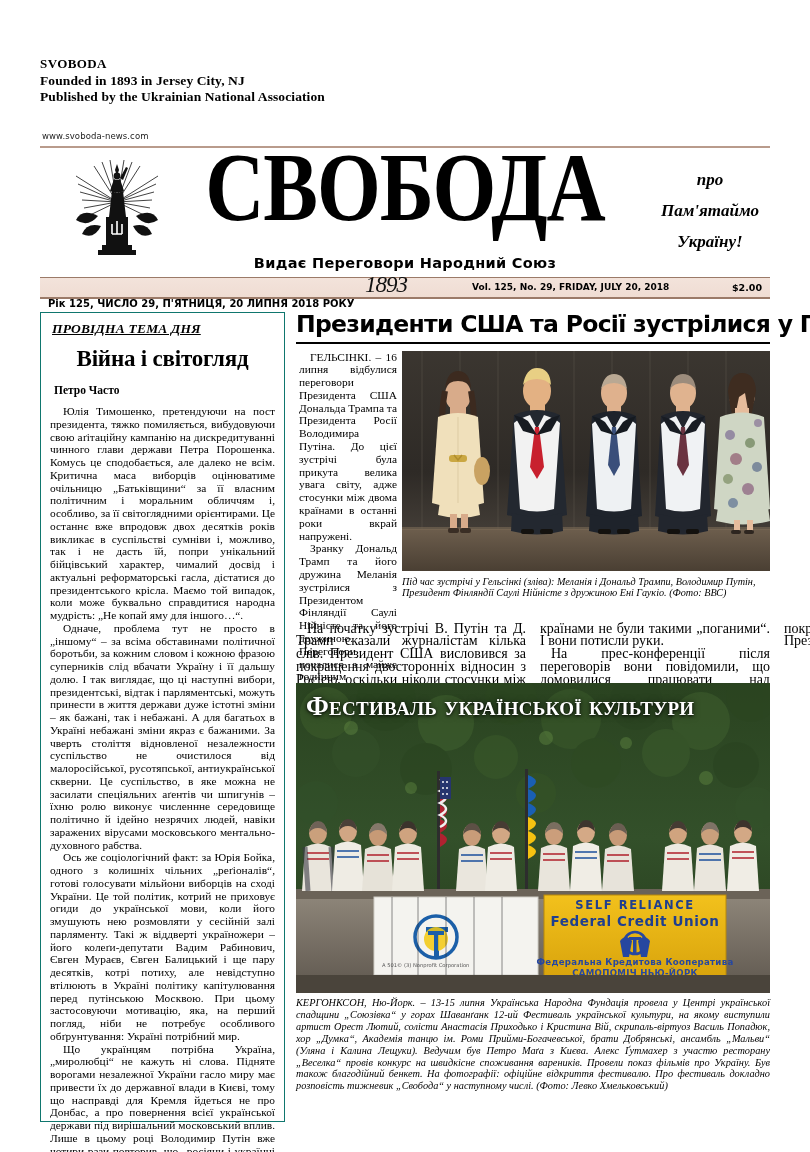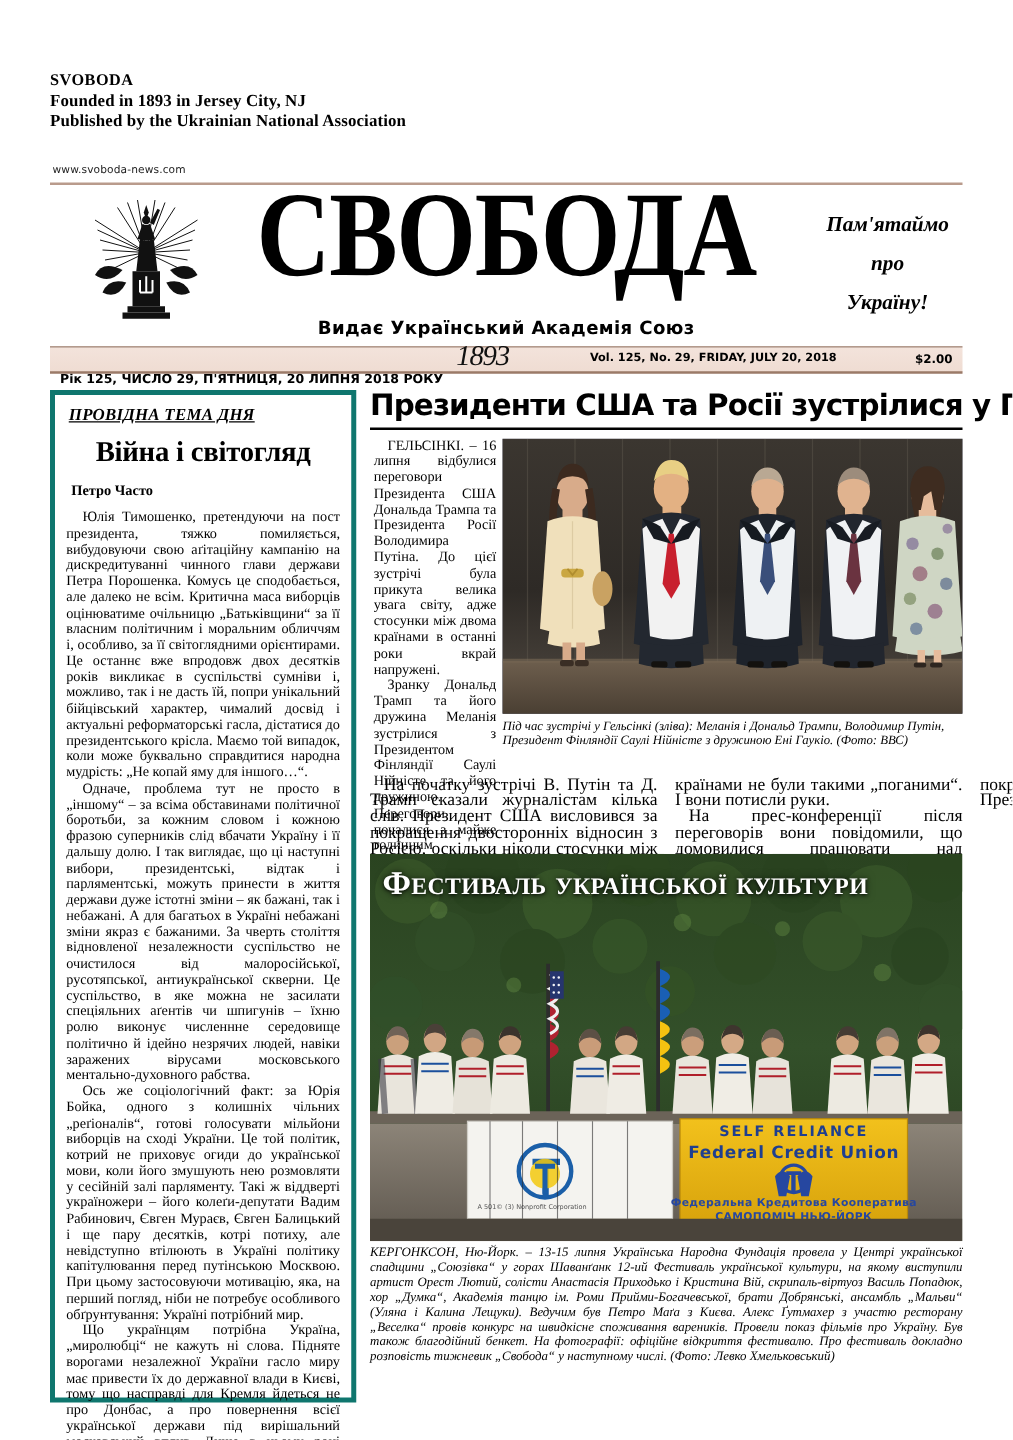--- a/index.html
+++ b/index.html
@@ -41,21 +41,21 @@
   .datebar .rule-a{position:absolute;left:0;top:-1px;width:730px;height:1px;background:#9b7a68;}
   .datebar .rule-b{position:absolute;left:0;bottom:-1px;width:730px;height:2px;background:#9b7a68;}
   .datebar .ukr{position:absolute;left:8px;top:20px;font-family:"DejaVu Sans",sans-serif;font-size:10px;font-weight:bold;letter-spacing:0px;}
   .datebar .eng{position:absolute;left:432px;top:4px;font-family:"DejaVu Sans",sans-serif;font-size:9px;font-weight:bold;}
   .datebar .price{position:absolute;right:8px;top:4px;font-family:"DejaVu Sans",sans-serif;font-size:9.5px;font-weight:bold;}
   .year1893{position:absolute;left:356px;top:272px;width:60px;text-align:center;
     font-family:"Liberation Serif",serif;font-style:italic;font-size:23px;color:#111;letter-spacing:-1px;}
 
   
   .leftcol{position:absolute;left:40px;top:312px;width:245px;height:810px;
-    border:4px solid #0f766e;background:#fff;box-sizing:border-box;padding:7px 9px 6px 9px;}
+    border:1px solid #0f766e;background:#fff;box-sizing:border-box;padding:7px 9px 6px 9px;}
   .kicker{font-family:"Liberation Serif",serif;font-style:italic;font-weight:bold;font-size:13.5px;
     text-decoration:underline;letter-spacing:.2px;margin:1px 0 9px 2px;}
   .lead-head{font-family:"Liberation Serif",serif;font-weight:bold;font-size:23px;text-align:center;
     letter-spacing:-.2px;margin:2px 0 12px 0;}
   .byline{font-family:"Liberation Serif",serif;font-weight:bold;font-size:11.5px;margin:0 0 9px 4px;}
   .ed-body p{
     font-family:"Liberation Serif",serif;font-size:11.4px;line-height:12.75px;
     text-align:justify;text-indent:13px;margin:0;
     -webkit-hyphens:auto;hyphens:auto;word-spacing:-0.1px;
   }
@@ -152,26 +152,26 @@
       <g>
         <rect x="38" y="59" width="22" height="28" fill="#111"></rect>
         <path d="M44 66 v10 M49 63 v13 M54 66 v10 M44 76 h10" stroke="#fff" stroke-width="1.6" fill="none"></path>
         <rect x="34" y="87" width="30" height="5" fill="#111"></rect>
         <rect x="30" y="92" width="38" height="5" fill="#111"></rect>
       </g>
     </svg>
 
     <div class="nameplate">
       <div class="title">СВОБОДА</div>
-      <div class="sub">Видає Український Академія Союз</div>
+      <div class="sub">Видає Переговори Народний Союз</div>
     </div>
 
     <div class="slogan">
+      <div>про</div>
       <div>Пам'ятаймо</div>
-      <div>про</div>
       <div>Україну!</div>
     </div>
   </div>
 
   <div class="datebar">
     <div class="rule-a"></div>
     <div class="ukr">Рік 125, ЧИСЛО 29, П'ЯТНИЦЯ, 20 ЛИПНЯ 2018 РОКУ</div>
     <div class="eng">Vol. 125, No. 29, FRIDAY, JULY 20, 2018</div>
     <div class="price">$2.00</div>
     <div class="rule-b"></div>

